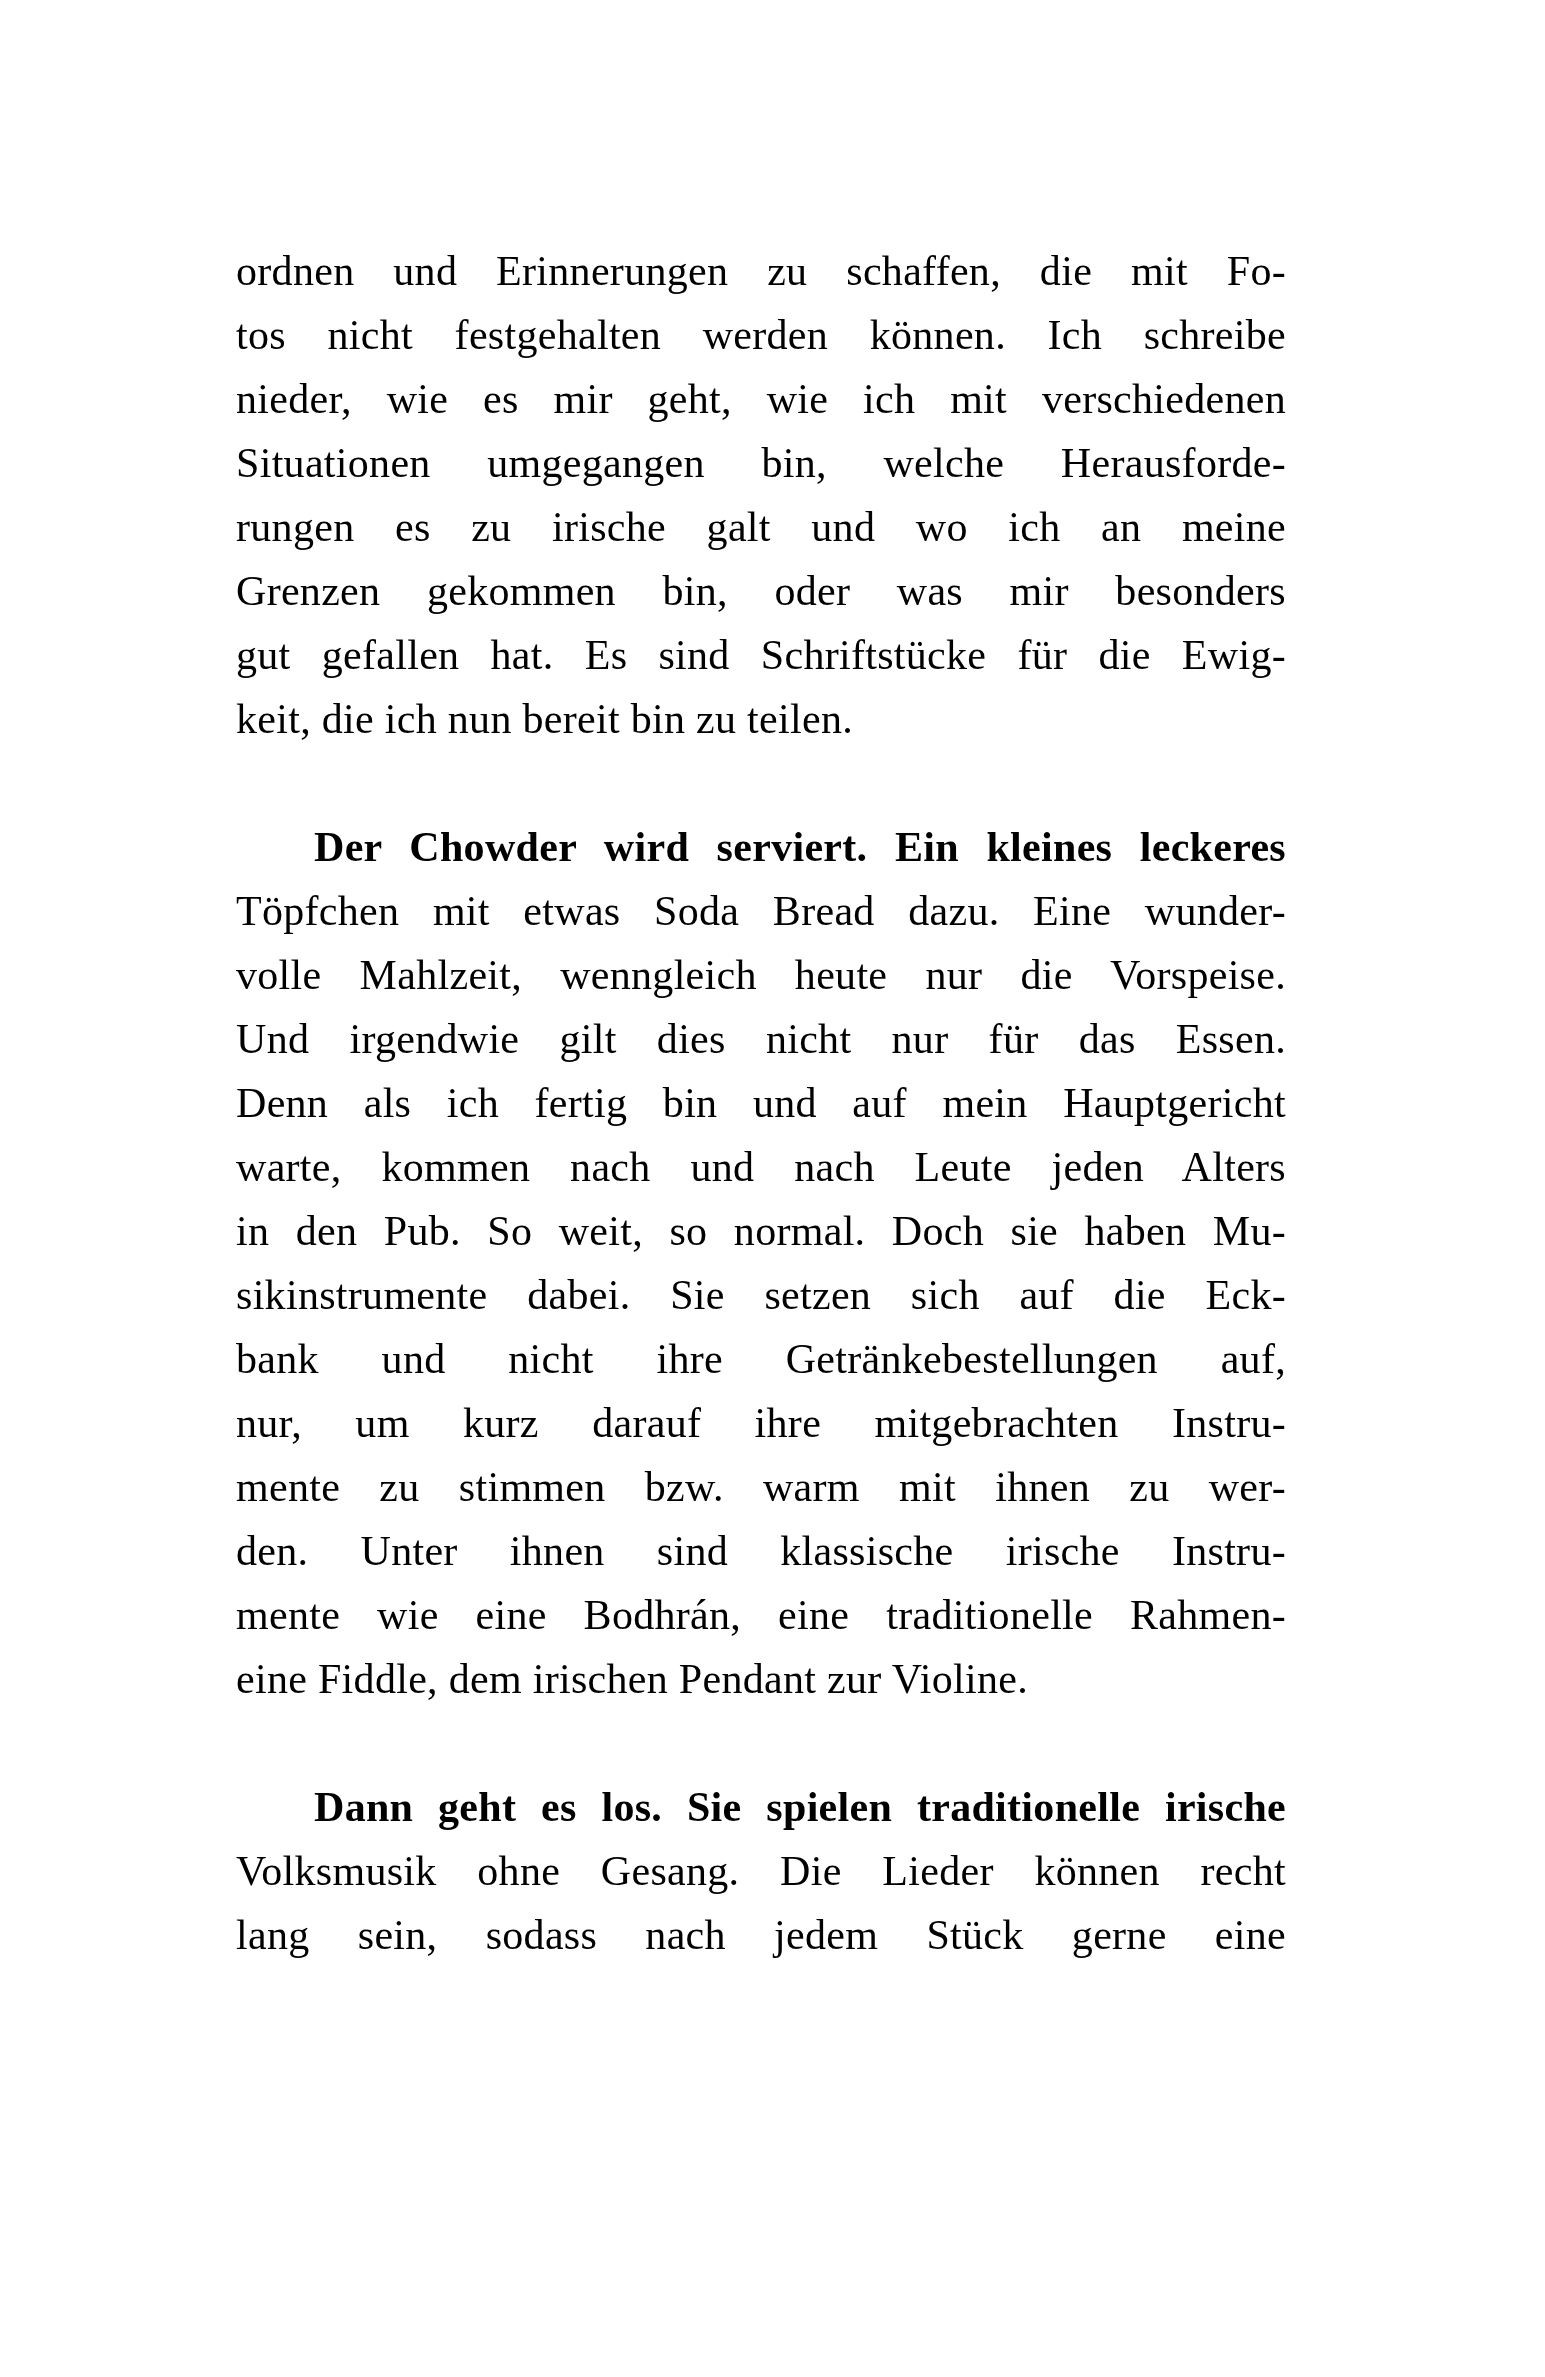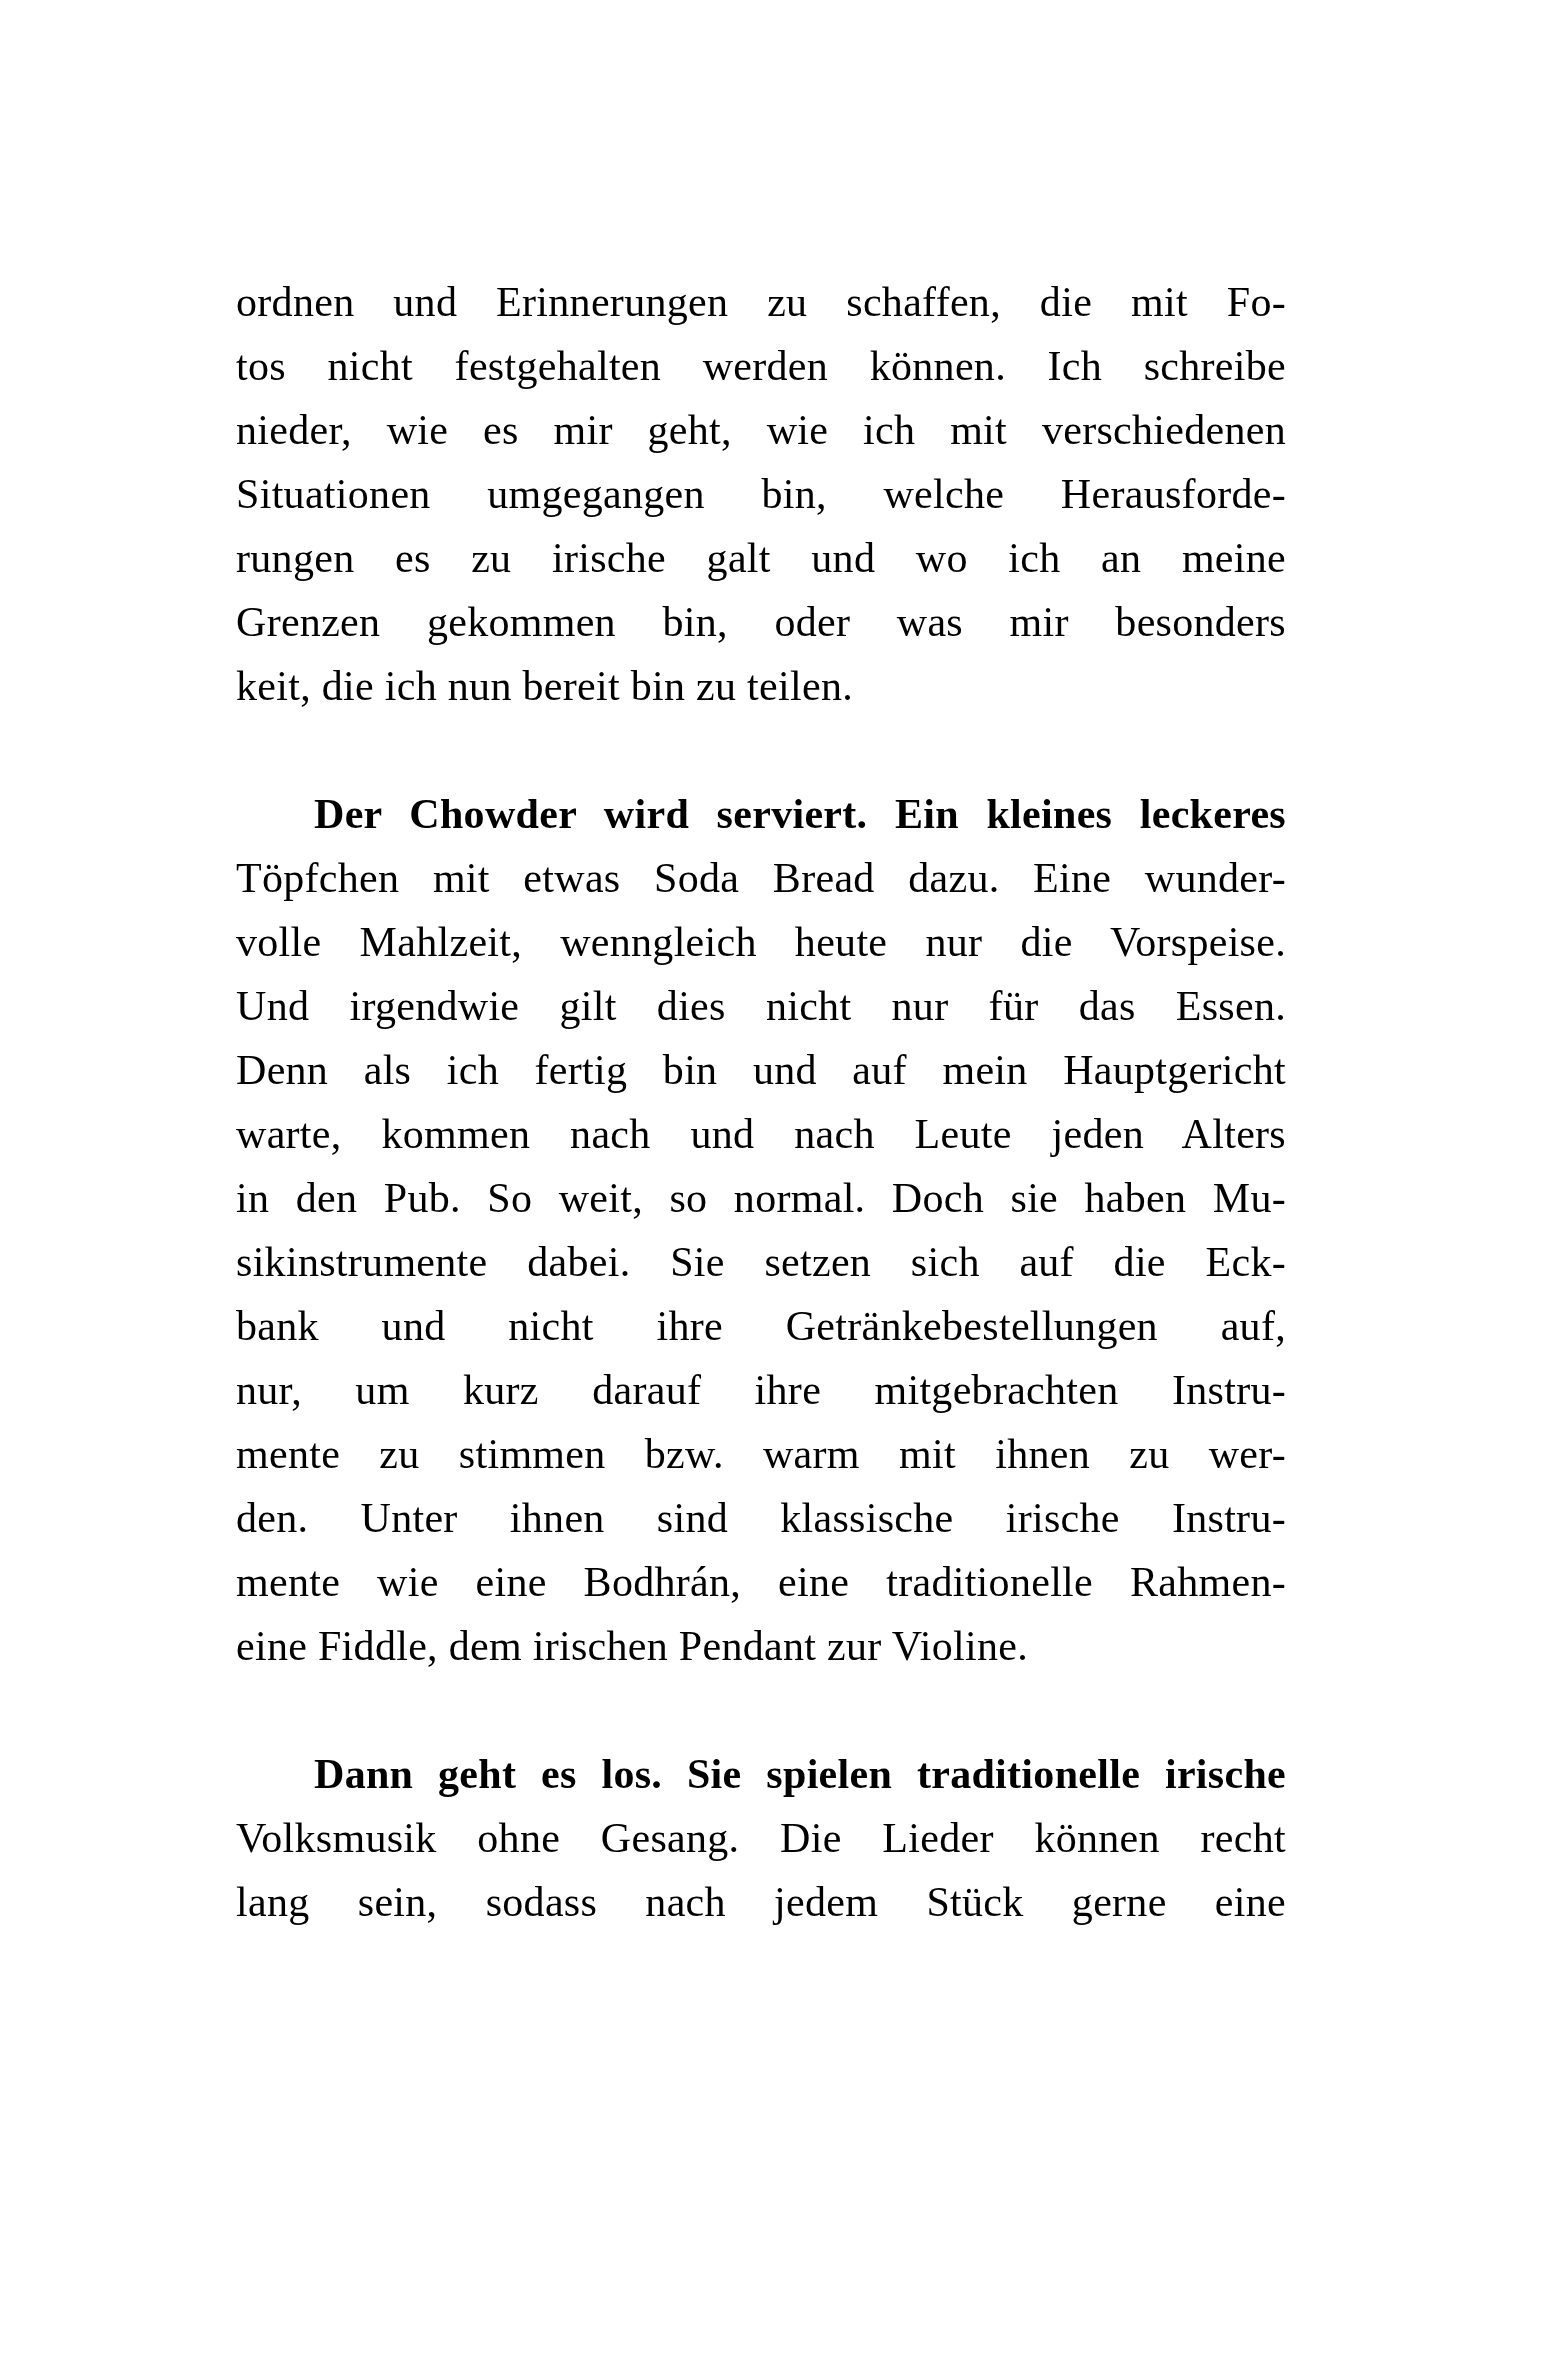--- a/index.html
+++ b/index.html
@@ -10,21 +10,21 @@
   .page {
     position: relative;
     width: 1545px;
     height: 2377px;
     background: #ffffff;
     overflow: hidden;
   }
   .textblock {
     position: absolute;
     left: 236px;
-    top: 270px;
+    top: 239px;
     width: 1050px;
     font-family: "Liberation Serif", "DejaVu Serif", serif;
     font-size: 42px;
     line-height: 64px;
     color: #000000;
     letter-spacing: 0.3px;
   }
   .para {
     margin: 0;
     padding: 0;
@@ -53,20 +53,21 @@
 <div class="page">
   <div class="textblock">
 
     <div class="para">
       <div class="line">ordnen und Erinnerungen zu schaffen, die mit Fo-</div>
       <div class="line">tos nicht festgehalten werden können. Ich schreibe</div>
       <div class="line">nieder, wie es mir geht, wie ich mit verschiedenen</div>
       <div class="line">Situationen umgegangen bin, welche Herausforde-</div>
       <div class="line">rungen es zu irische galt und wo ich an meine</div>
       <div class="line">Grenzen gekommen bin, oder was mir besonders</div>
+      <div class="line">gut gefallen hat. Es sind Schriftstücke für die Ewig-</div>
       <div class="line flush">keit, die ich nun bereit bin zu teilen.</div>
     </div>
 
     <div class="para">
       <div class="line indent">Der Chowder wird serviert. Ein kleines leckeres</div>
       <div class="line">Töpfchen mit etwas Soda Bread dazu. Eine wunder-</div>
       <div class="line">volle Mahlzeit, wenngleich heute nur die Vorspeise.</div>
       <div class="line">Und irgendwie gilt dies nicht nur für das Essen.</div>
       <div class="line">Denn als ich fertig bin und auf mein Hauptgericht</div>
       <div class="line">warte, kommen nach und nach Leute jeden Alters</div>

